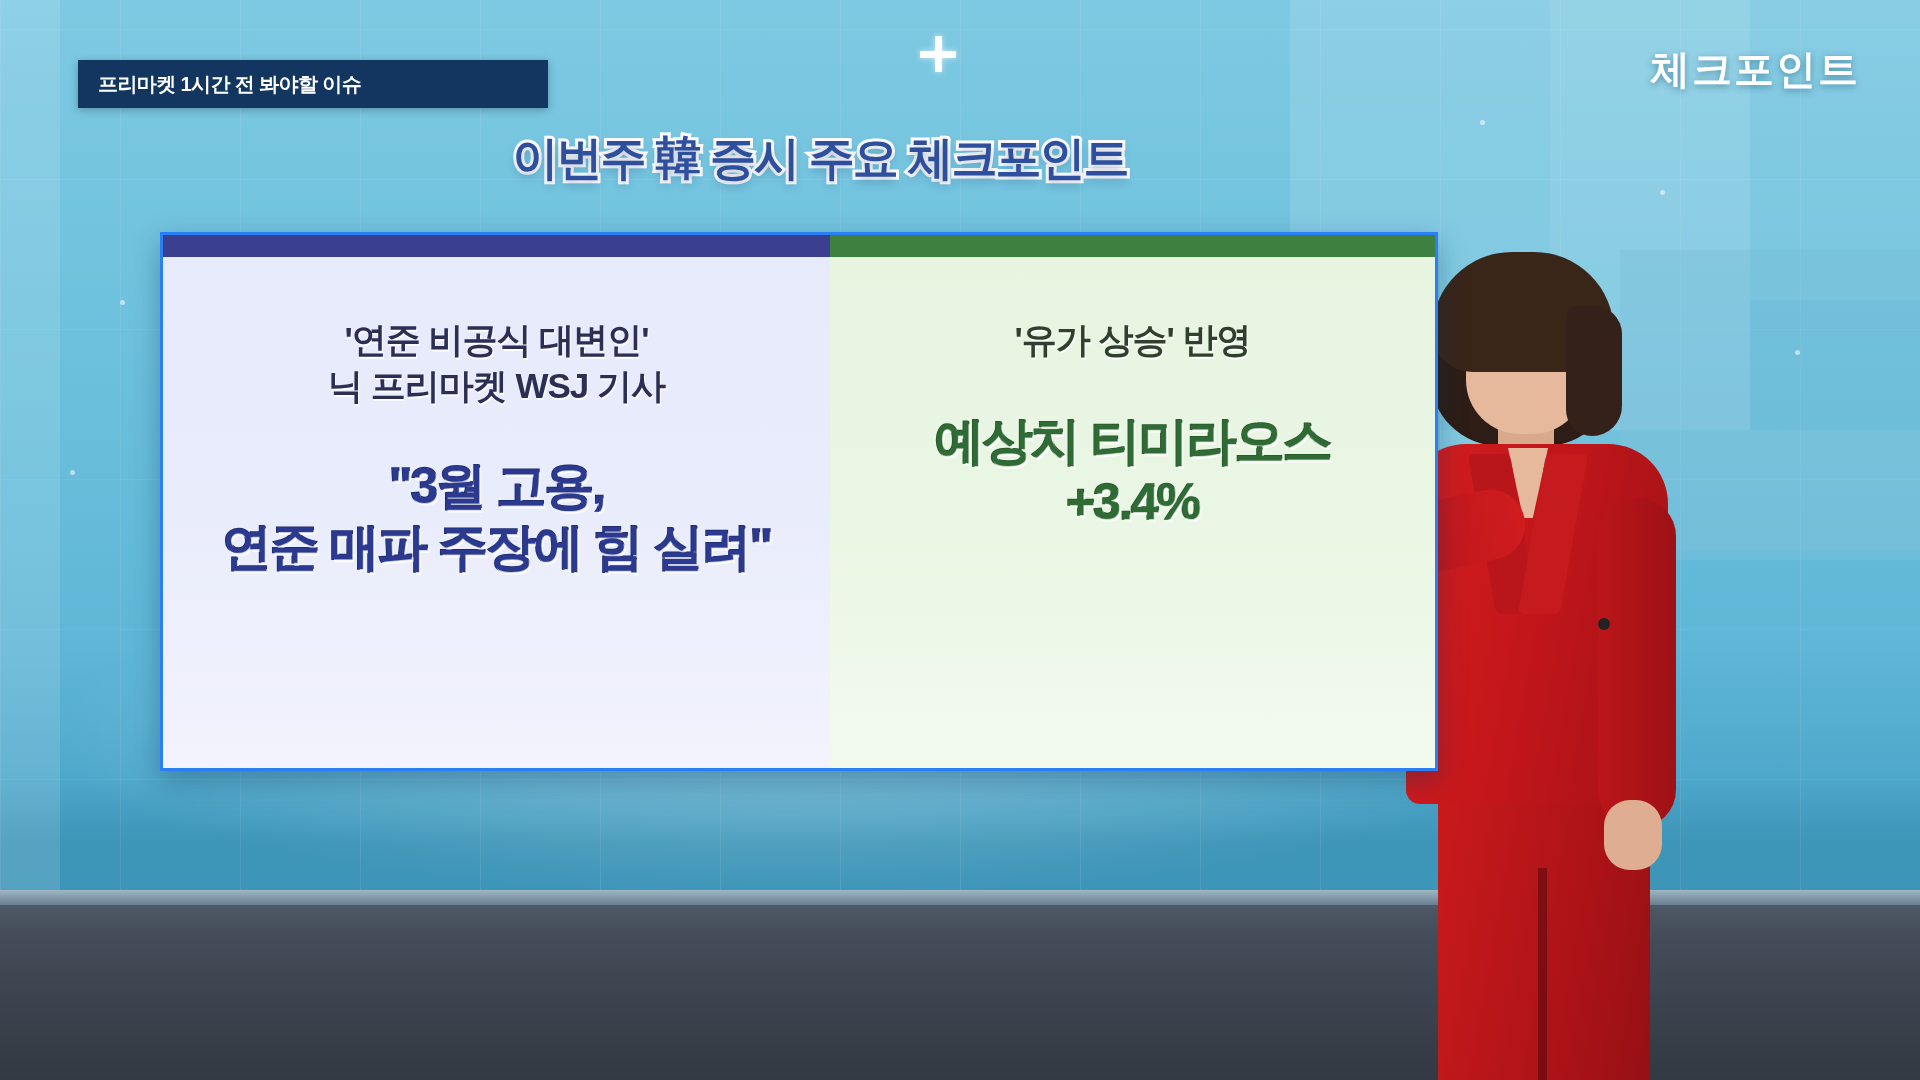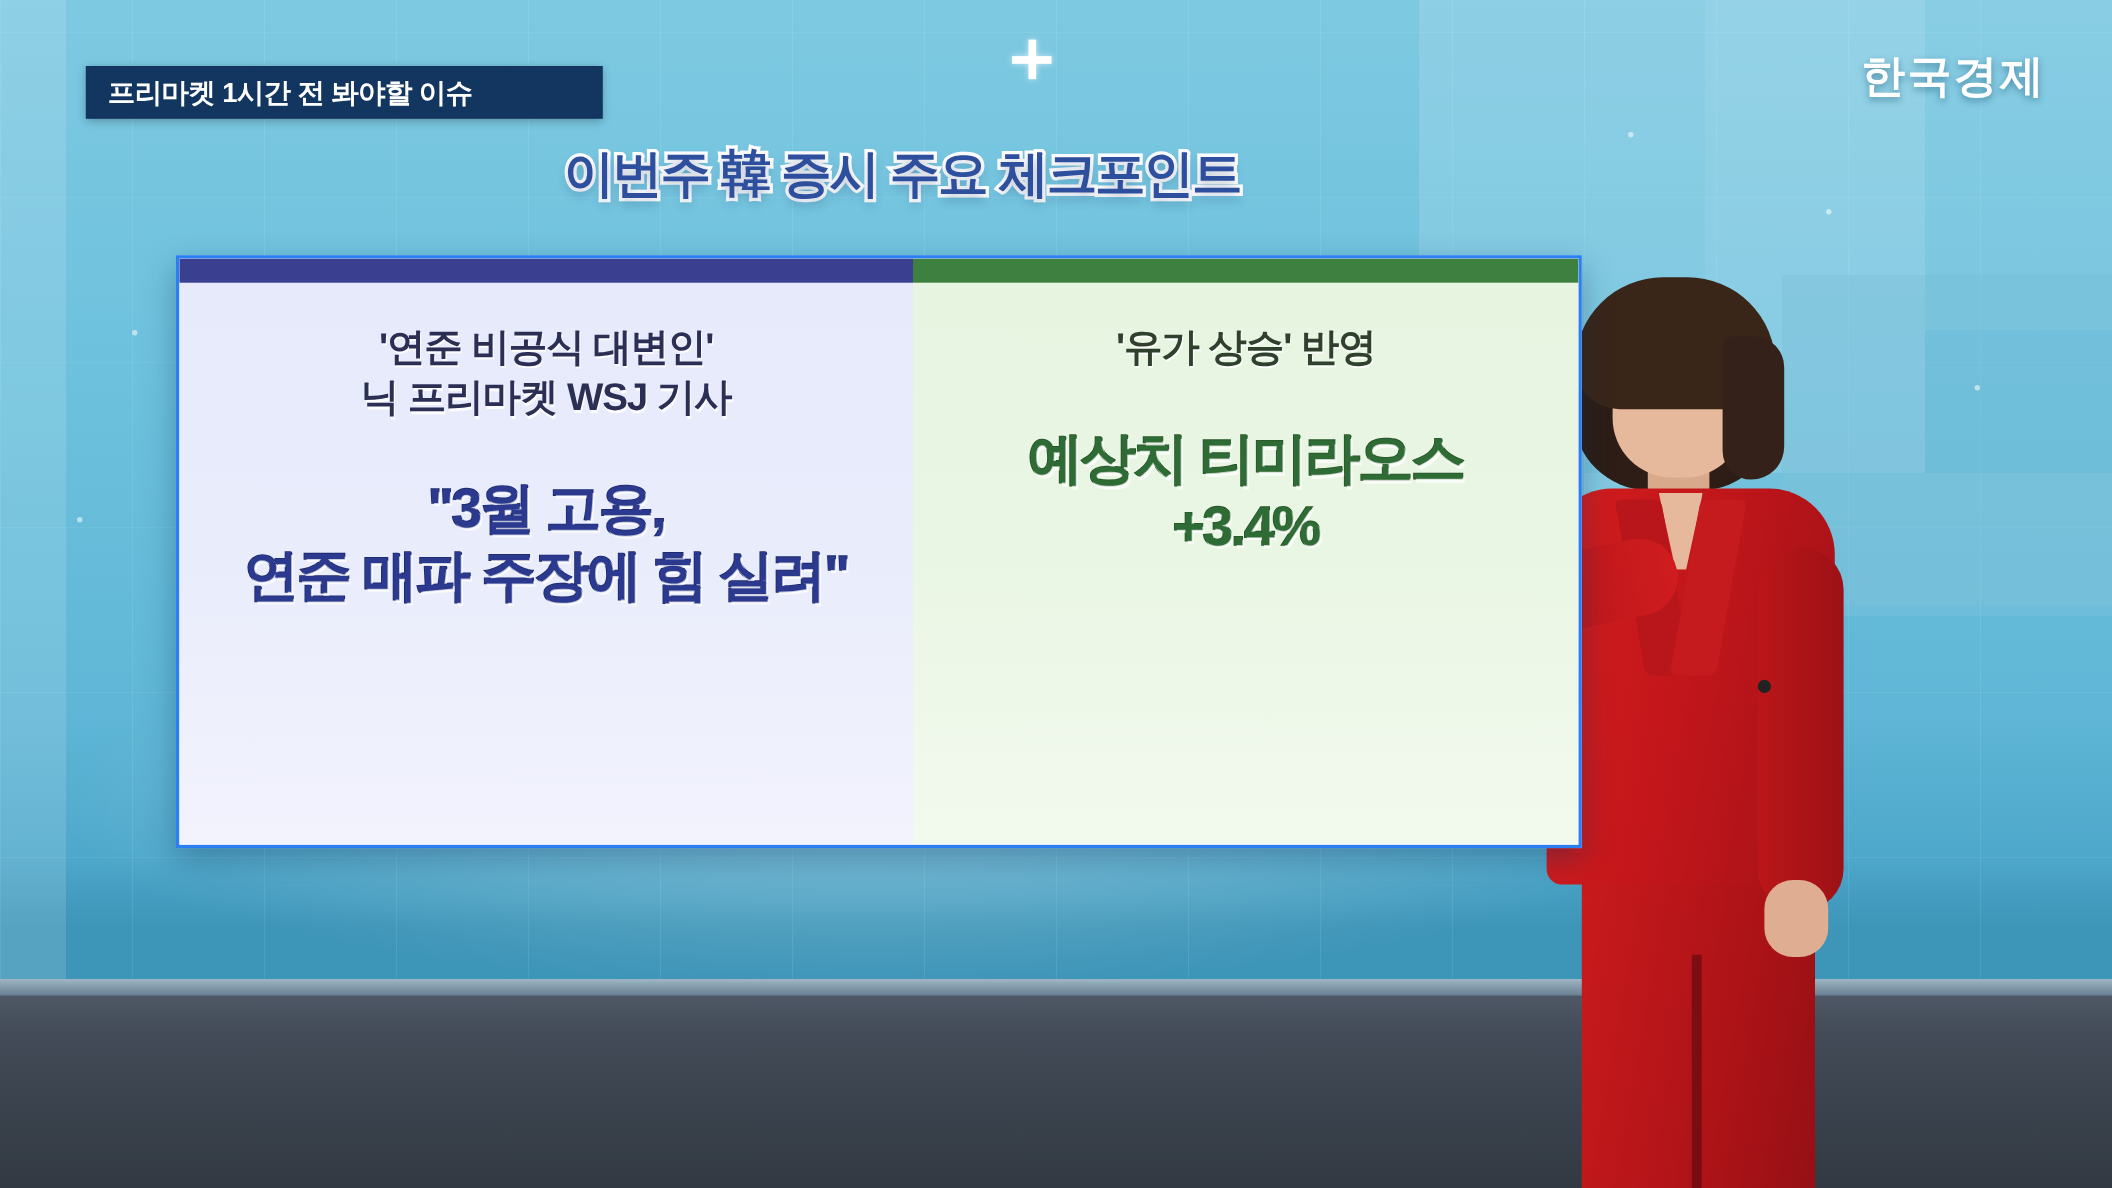--- a/index.html
+++ b/index.html
@@ -37,21 +37,21 @@
   #desk-edge{position:absolute;left:0;top:890px;width:1920px;height:22px;
     background:linear-gradient(180deg,#9fb6c4 0%,#6e8697 60%,#58707f 100%);
     border-radius:0 0 6px 6px;}
   #desk-curve{position:absolute;left:120px;top:895px;width:1500px;height:60px;
     background:radial-gradient(ellipse at 50% 0%, rgba(90,105,120,.95), rgba(60,70,82,0) 75%);}
 
   
   #program-banner{position:absolute;left:78px;top:60px;width:450px;height:48px;
     background:#12365f;display:flex;align-items:center;padding-left:20px;
     box-shadow:0 2px 8px rgba(0,0,0,.28);}
-  #program-banner .txt{color:#ffffff;font-size:25px;font-weight:700;letter-spacing:-.6px;
+  #program-banner .txt{color:#ffffff;font-size:20px;font-weight:700;letter-spacing:-.6px;
     white-space:nowrap;}
 
   
   #broadcaster-logo{position:absolute;right:60px;top:42px;color:#fff;
     font-size:40px;font-weight:700;letter-spacing:2px;
     text-shadow:0 2px 7px rgba(0,60,90,.45);}
 
   
   #center-plus{position:absolute;left:920px;top:36px;width:36px;height:36px;}
   #center-plus:before,#center-plus:after{content:"";position:absolute;background:#ffffff;
@@ -73,21 +73,21 @@
     display:flex;overflow:hidden;}
 
   .card-col{position:relative;display:flex;flex-direction:column;align-items:center;}
   #col-left{width:667px;background:linear-gradient(180deg,#e7eafb 0%,#e9ecfb 50%,#f2f3fd 100%);}
   #col-right{width:605px;background:linear-gradient(180deg,#e6f4e0 0%,#eaf6e4 50%,#f2faee 100%);}
 
   .col-topbar{width:100%;height:22px;}
   #col-left .col-topbar{background:#3a3f8f;}
   #col-right .col-topbar{background:#3d8040;}
 
-  .sub-text{margin-top:36px;text-align:center;line-height:1.30;white-space:nowrap;}
+  .sub-text{margin-top:60px;text-align:center;line-height:1.30;white-space:nowrap;}
   .sub-line{font-size:35px;font-weight:700;letter-spacing:-1px;}
   #col-left .sub-line{color:#2b2f54;text-shadow:1px 2px 0 rgba(255,255,255,.85);}
   #col-right .sub-line{color:#30402e;text-shadow:1px 2px 0 rgba(255,255,255,.85);}
 
   .main-text{margin-top:48px;text-align:center;line-height:1.22;white-space:nowrap;}
   .main-line{font-size:50px;font-weight:700;letter-spacing:-2px;}
   #col-left .main-line{color:#2b3a8e;
     -webkit-text-stroke:1.5px #1d2a6e;paint-order:stroke fill;
     text-shadow:2px 3px 0 rgba(255,255,255,.7);}
   #col-right .main-line{color:#2f6b34;
@@ -167,21 +167,21 @@
   <div class="pr" id="pr-hand-r"></div>
   <div class="pr" id="pr-arm-l"></div>
   <div class="pr" id="pr-hand"></div>
   <div class="pr" id="pr-mic"></div>
 </div>
 
 <div id="program-banner">
   <span class="txt">프리마켓 1시간 전 봐야할 이슈</span>
 </div>
 
-<div id="broadcaster-logo">한국경제</div>
+<div id="broadcaster-logo">체크포인트</div>
 
 <div id="center-plus"></div>
 
 <div id="headline">이번주 韓 증시 주요 체크포인트</div>
 
 <div id="checkpoint-card">
 
   <div class="card-col" id="col-left">
     <div class="col-topbar"></div>
     <div class="sub-text">

